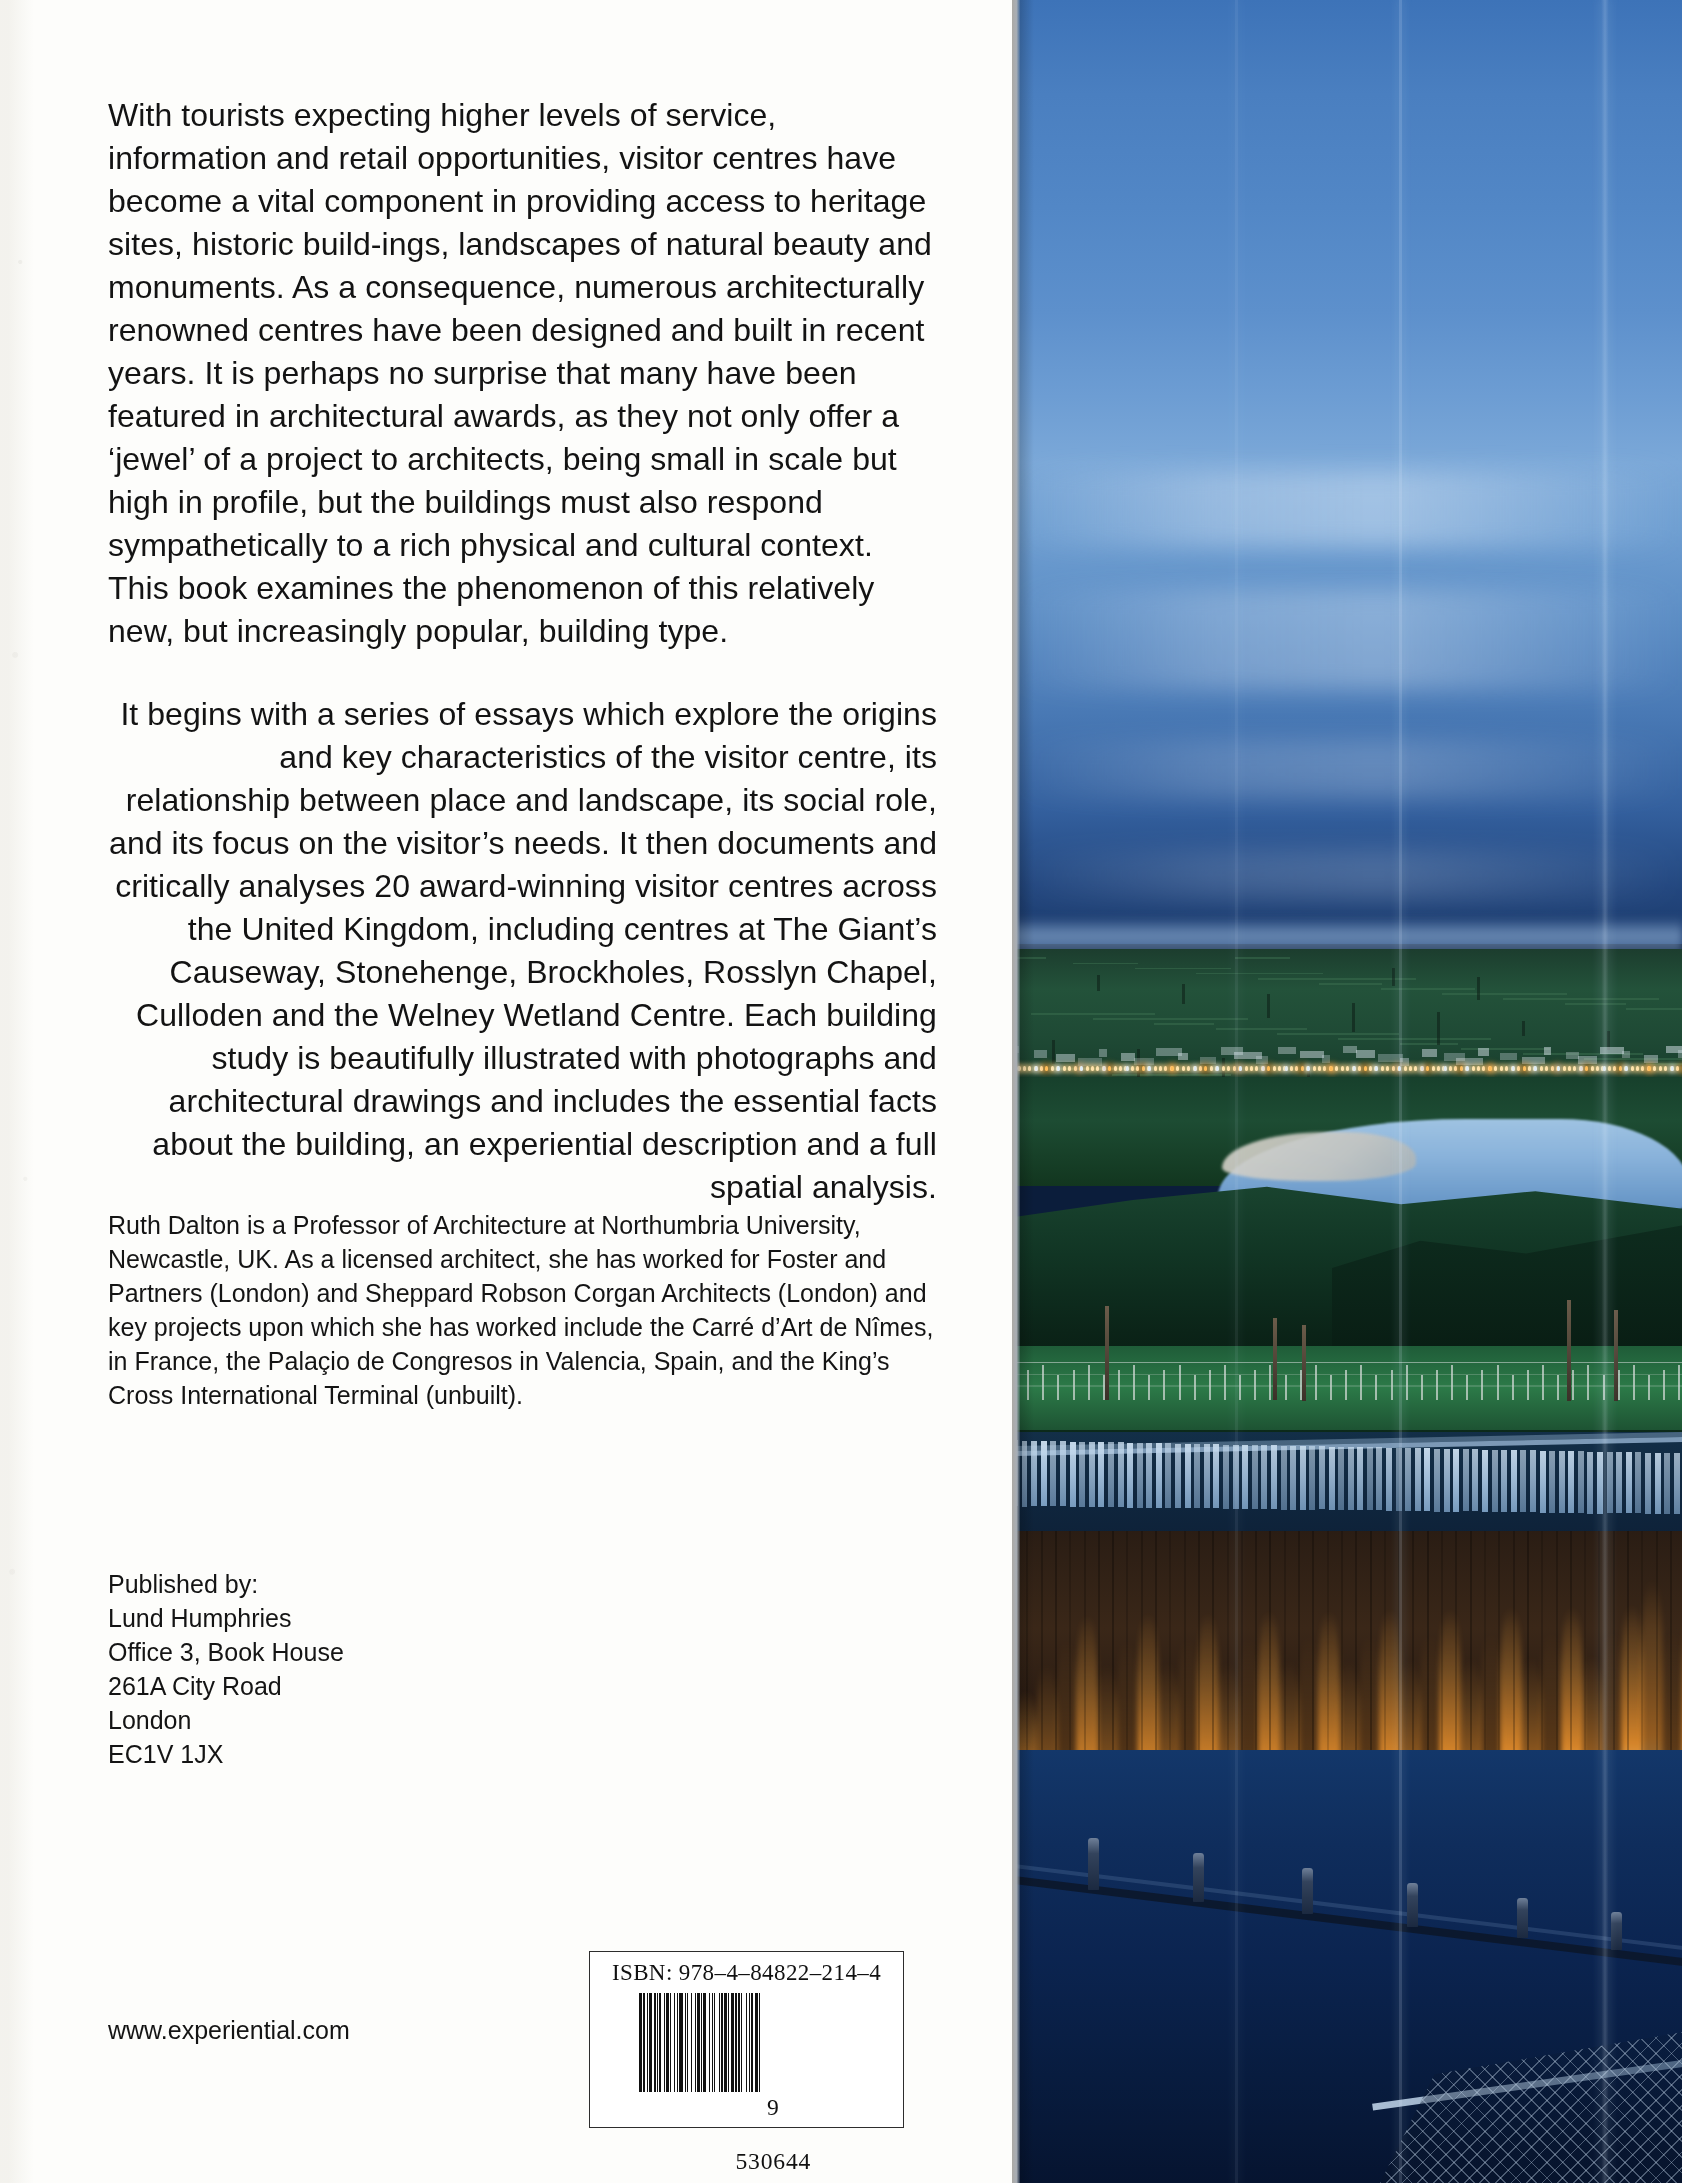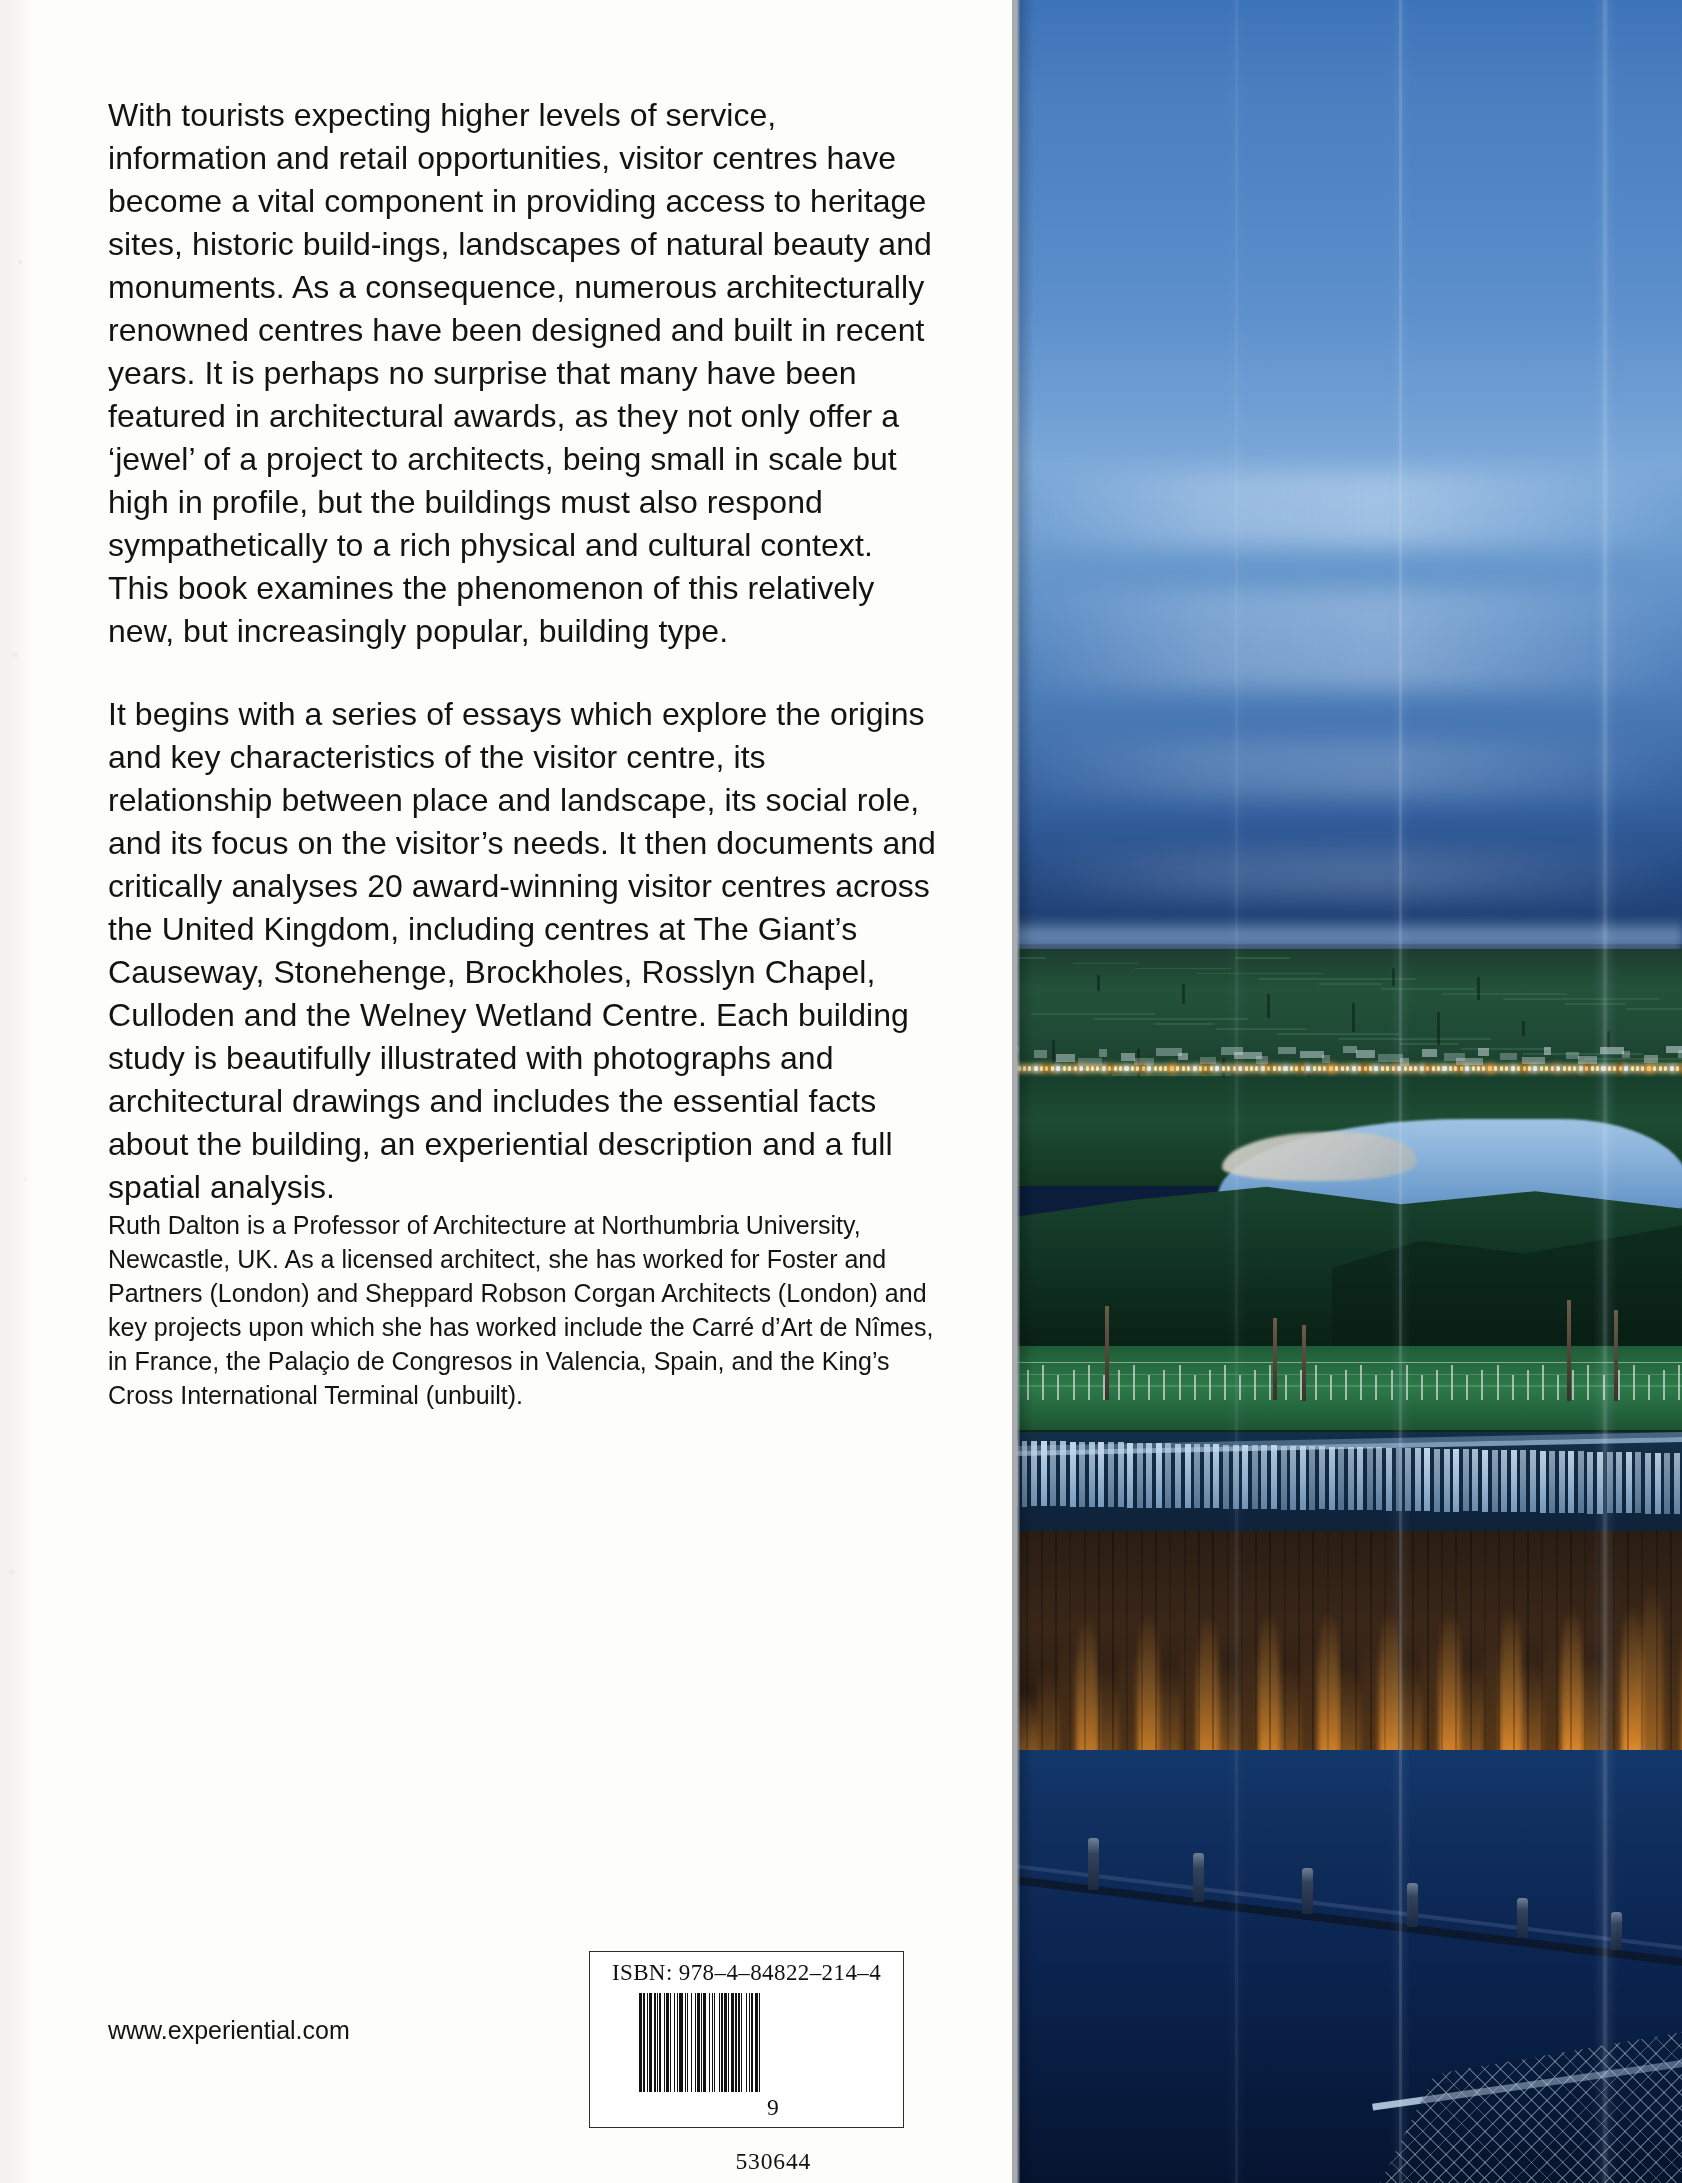--- a/index.html
+++ b/index.html
@@ -54,21 +54,21 @@
 
   .blurb {
     font-size: 32px;
     line-height: 43px;
     color: #131313;
     letter-spacing: .002em;
     margin: 0 0 40px 0;
     max-width: 829px;
     font-weight: 400;
   }
-  .blurb:last-of-type { margin-bottom: 8px; }
+  .blurb:last-of-type { margin-bottom: 8px; text-align: right; }
 
   .bio {
     position: absolute;
     left: 108px;
     top: 1208px;
     width: 850px;
     font-size: 25px;
     line-height: 34px;
     color: #141414;
     margin: 0;
@@ -519,20 +519,28 @@
   <div class="back-panel">
     <div class="paper-noise"></div>
 
     <div class="text-col">
       <p class="blurb">With tourists expecting higher levels of service, information and retail opportunities, visitor centres have become a vital component in providing access to heritage sites, historic build-ings, landscapes of natural beauty and monuments. As a consequence, numerous architecturally renowned centres have been designed and built in recent years. It is perhaps no surprise that many have been featured in architectural awards, as they not only offer a ‘jewel’ of a project to architects, being small in scale but high in profile, but the buildings must also respond sympathetically to a rich physical and cultural context. This book examines the phenomenon of this relatively new, but increasingly popular, building type.</p>
       <p class="blurb">It begins with a series of essays which explore the origins and key characteristics of the visitor centre, its relationship between place and landscape, its social role, and its focus on the visitor’s needs. It then documents and critically analyses 20 award-winning visitor centres across the United Kingdom, including centres at The Giant’s Causeway, Stonehenge, Brockholes, Rosslyn Chapel, Culloden and the Welney Wetland Centre. Each building study is beautifully illustrated with photographs and architectural drawings and includes the essential facts about the building, an experiential description and a full spatial analysis.</p>
     </div>
 
     <p class="bio">Ruth Dalton is a Professor of Architecture at Northumbria University, Newcastle, UK. As a licensed architect, she has worked for Foster and Partners (London) and Sheppard Robson Corgan Architects (London) and key projects upon which she has worked include the Carré d’Art de Nîmes, in France, the Palaçio de Congresos in Valencia, Spain, and the King’s Cross International Terminal (unbuilt).</p>
 
+    <div class="publisher-block">
+      <span class="pline">Published by:</span>
+      <span class="pline">Lund Humphries</span>
+      <span class="pline">Office 3, Book House</span>
+      <span class="pline">261A City Road</span>
+      <span class="pline">London</span>
+      <span class="pline">EC1V 1JX</span>
+    </div>
 
 
     <div class="weburl">www.experiential.com</div>
 
 
     <div class="barcode-box">
       <div class="barcode-isbn">ISBN: 978–4–84822–214–4</div>
       <div class="barcode-bars" id="bars">
           <i style="width:3.4px"></i>
           <i style="width:1.1px;background:transparent"></i>

